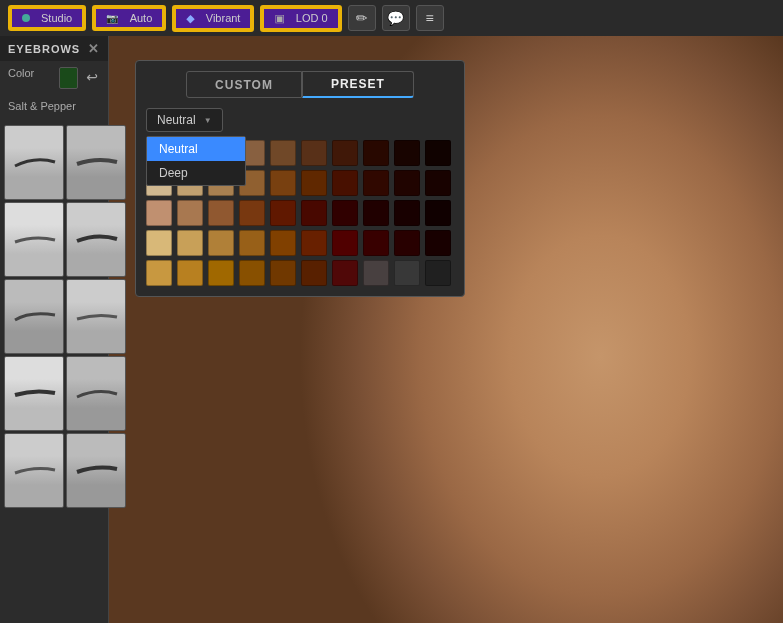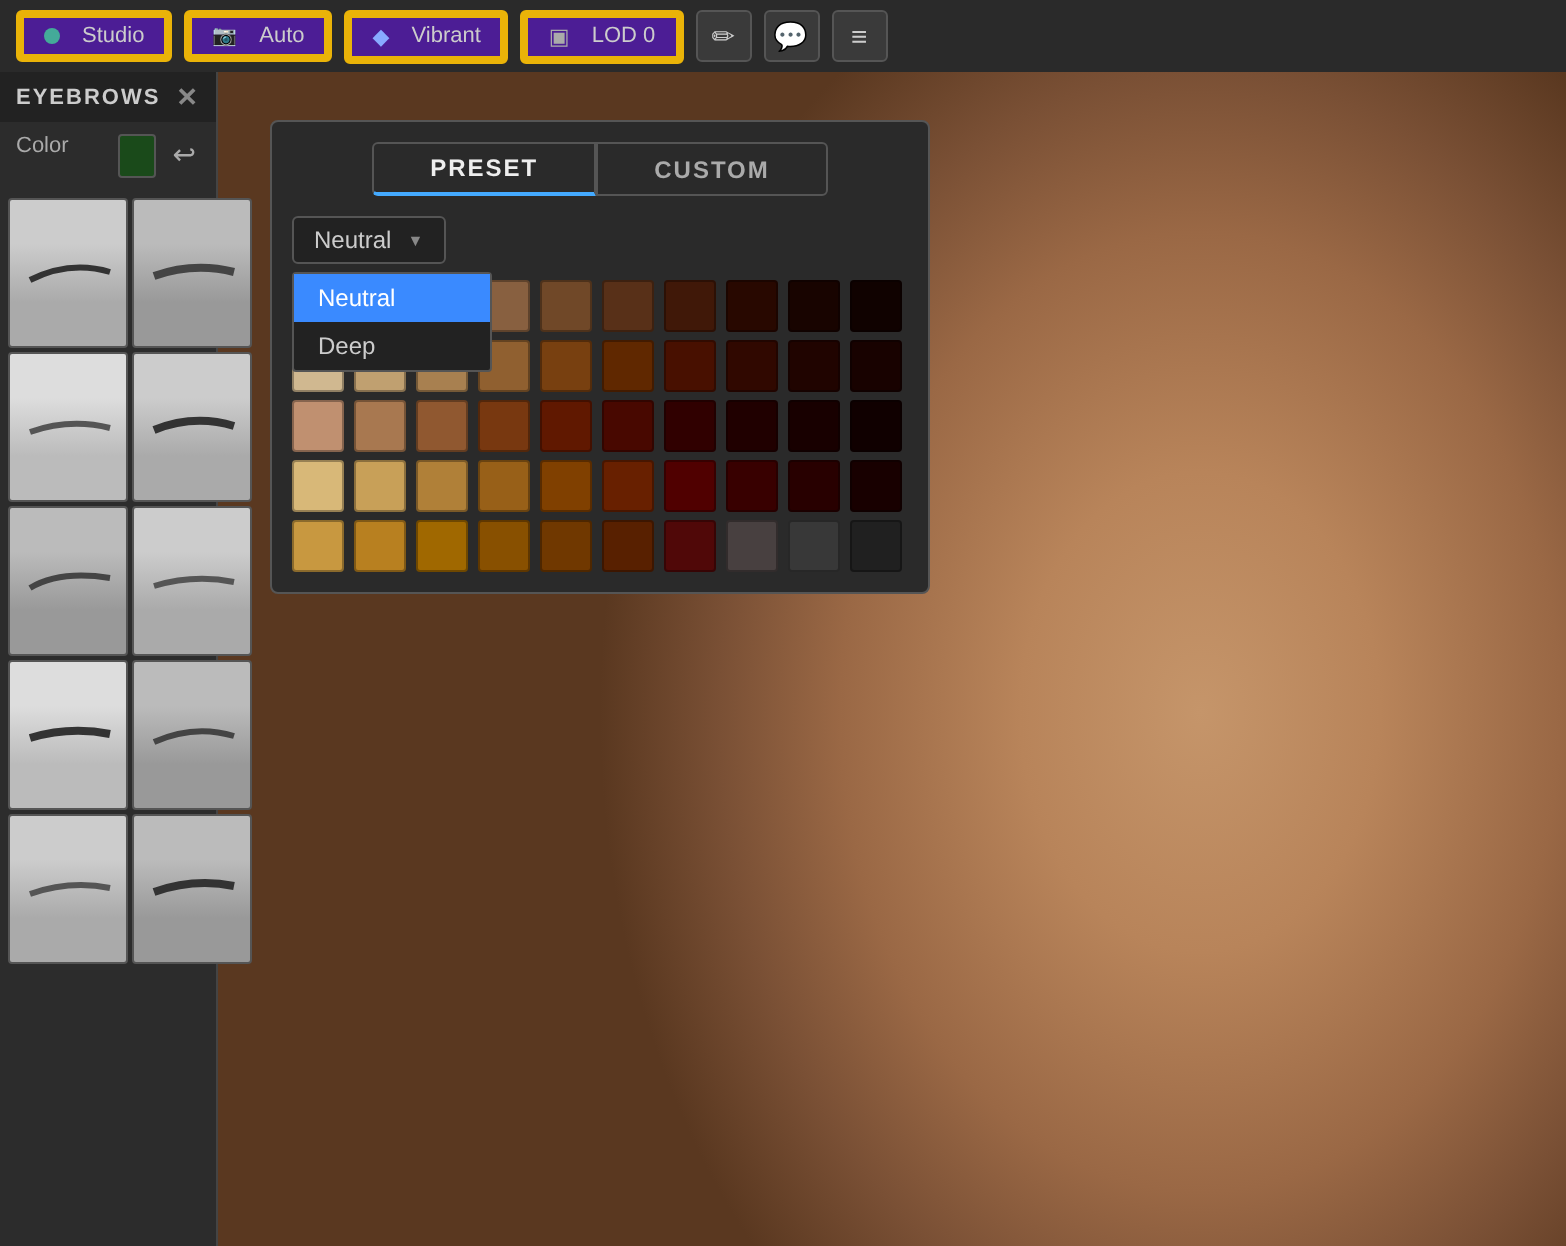--- a/index.html
+++ b/index.html
@@ -308,20 +308,23 @@
     <span class="close-x">✕</span>
   </div>
 
   <div class="panel-row">
     <label>Color</label>
     <div class="color-input"></div>
     <button class="undo-btn">↩</button>
   </div>
 
 
+  <div class="salt-pepper-row">
+    <span class="salt-pepper-label">Salt &amp; Pepper</span>
+  </div>
 
   <div class="thumb-grid">
     <div class="thumb-cell t1">
       <svg class="brow-shape" viewBox="0 0 50 15">
           <path d="M5,12 Q25,2 45,8" stroke="#333" stroke-width="3" fill="none"></path>
         </svg>
     </div>
     <div class="thumb-cell t2">
       <svg class="brow-shape" viewBox="0 0 50 15">
           <path d="M5,10 Q25,3 45,8" stroke="#444" stroke-width="4" fill="none"></path>
@@ -365,22 +368,22 @@
     <div class="thumb-cell t10">
       <svg class="brow-shape" viewBox="0 0 50 15">
           <path d="M5,10 Q25,3 45,7" stroke="#333" stroke-width="4" fill="none"></path>
         </svg>
     </div>
   </div>
 </div>
 
 <div class="color-popup">
   <div class="tabs-row">
+    <button class="tab-btn">CUSTOM</button>
     <button class="tab-btn active">PRESET</button>
-    <button class="tab-btn">CUSTOM</button>
   </div>
 
   <div class="dropdown-row">
     <button class="dropdown-btn">
       <span>Neutral</span>
     </button>
 
     <div class="dropdown-menu">
       <div class="dropdown-item selected">Neutral</div>
       <div class="dropdown-item">Deep</div>

